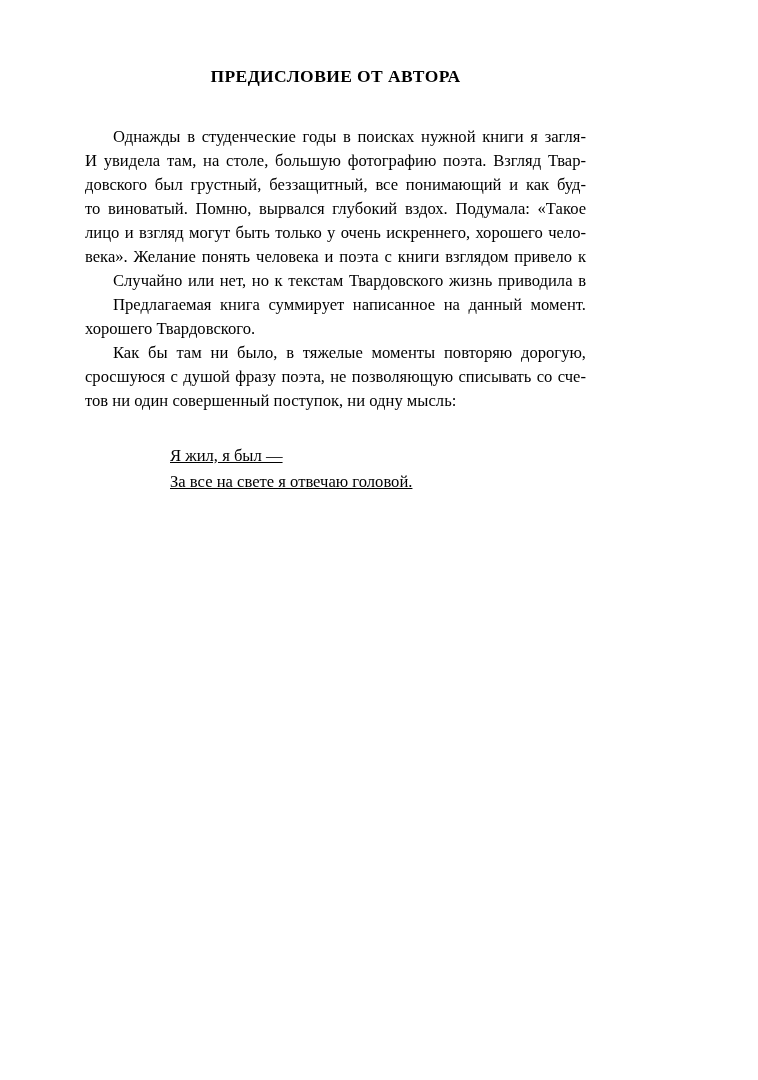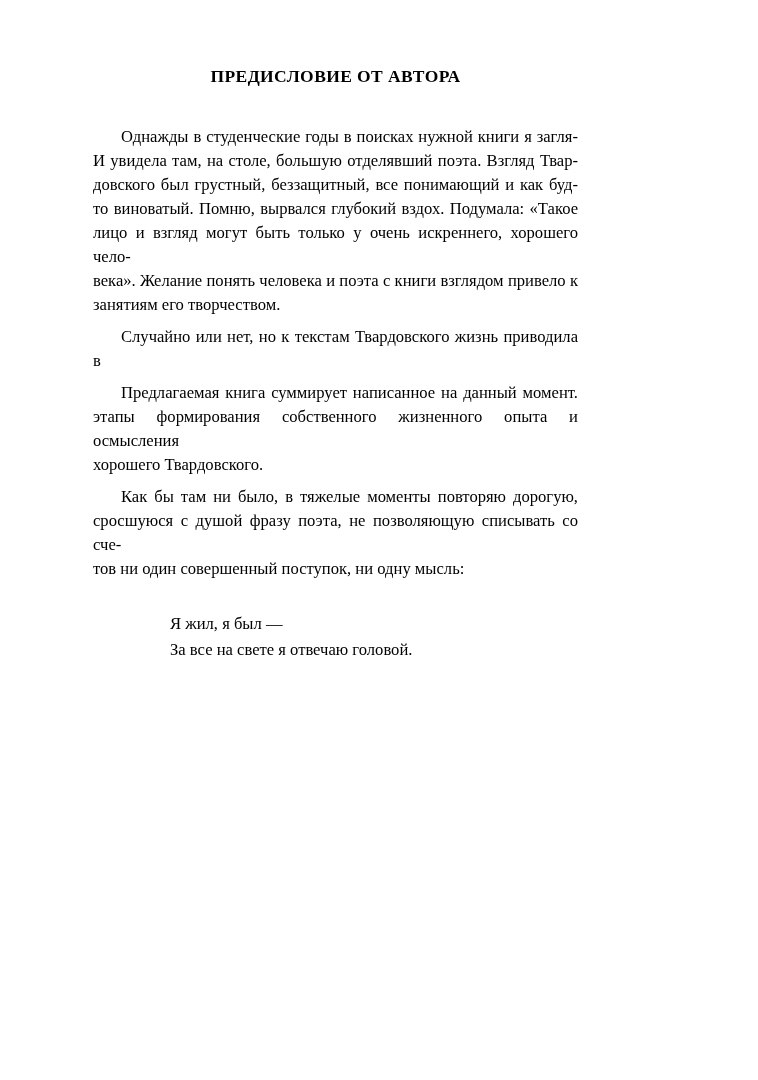--- a/index.html
+++ b/index.html
@@ -27,65 +27,64 @@
     font-weight: bold;
     text-align: center;
     letter-spacing: 0.4px;
     margin: 0 0 38px 0;
   }
   .body-text {
     font-size: 16.6px;
     line-height: 24px;
   }
   .paragraph {
-    margin: 8px;
+    margin: 0;
   }
   .line {
     text-align: justify;
     text-align-last: justify;
     white-space: normal;
   }
   .line.last {
     text-align-last: left;
   }
   .line.first {
     text-indent: 28px;
   }
   .quote {
     margin-top: 30px;
     padding-left: 85px;
     font-size: 16.6px;
     line-height: 26px;
+    text-decoration: underline;
   }
   .quote .qline {
     text-align: left;
     text-align-last: left;
   }
 </style>
 </head>
 <body>
 
 <div class="page">
   <h1 class="title">ПРЕДИСЛОВИЕ ОТ АВТОРА</h1>
   <div class="body-text" id="paragraphs">
       <div class="paragraph">
         <div class="line first">Однажды в студенческие годы в поисках нужной книги я загля-</div>
-        <div class="line">И увидела там, на столе, большую отделявший поэта. Взгляд Твар-</div>
+        <div class="line">И увидела там, на столе, большую фотографию поэта. Взгляд Твар-</div>
         <div class="line">довского был грустный, беззащитный, все понимающий и как буд-</div>
         <div class="line">то виноватый. Помню, вырвался глубокий вздох. Подумала: «Такое</div>
         <div class="line">лицо и взгляд могут быть только у очень искреннего, хорошего чело-</div>
         <div class="line">века». Желание понять человека и поэта с книги взглядом привело к</div>
-        <div class="line last">занятиям его творчеством.</div>
       </div>
       <div class="paragraph">
         <div class="line first">Случайно или нет, но к текстам Твардовского жизнь приводила в</div>
       </div>
       <div class="paragraph">
         <div class="line first">Предлагаемая книга суммирует написанное на данный момент.</div>
-        <div class="line">этапы формирования собственного жизненного опыта и осмысления</div>
         <div class="line last">хорошего Твардовского.</div>
       </div>
       <div class="paragraph">
         <div class="line first">Как бы там ни было, в тяжелые моменты повторяю дорогую,</div>
         <div class="line">сросшуюся с душой фразу поэта, не позволяющую списывать со сче-</div>
         <div class="line last">тов ни один совершенный поступок, ни одну мысль:</div>
       </div>
     </div>
   <div class="quote" id="quote">
       <div class="qline">Я жил, я был —</div>

